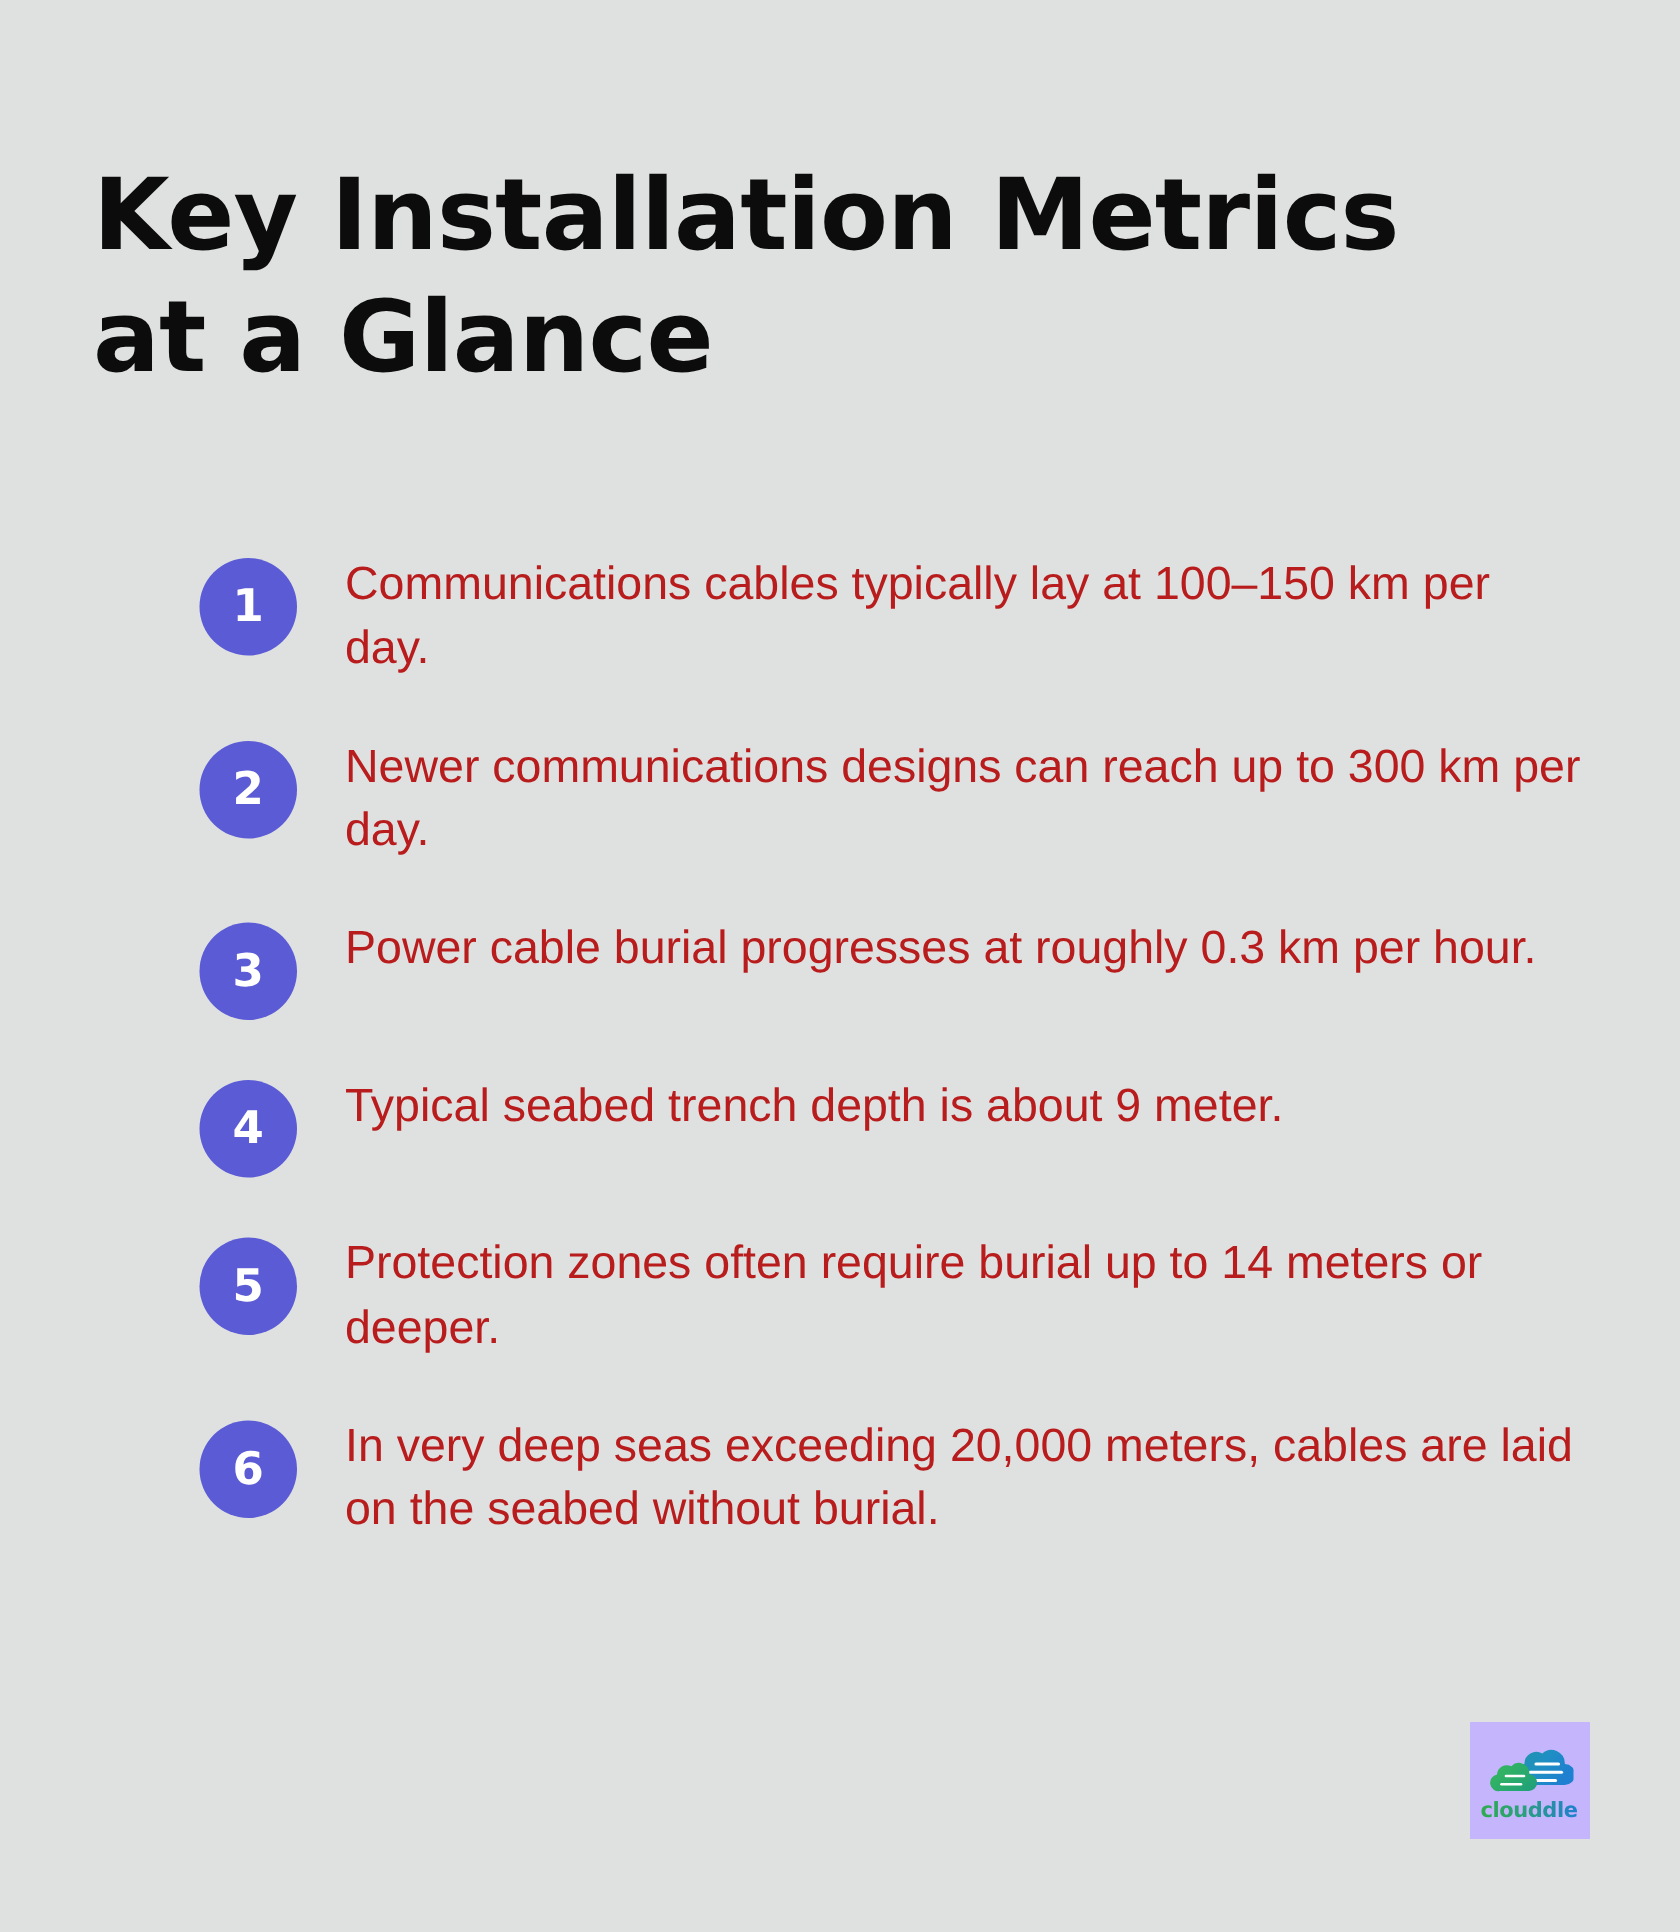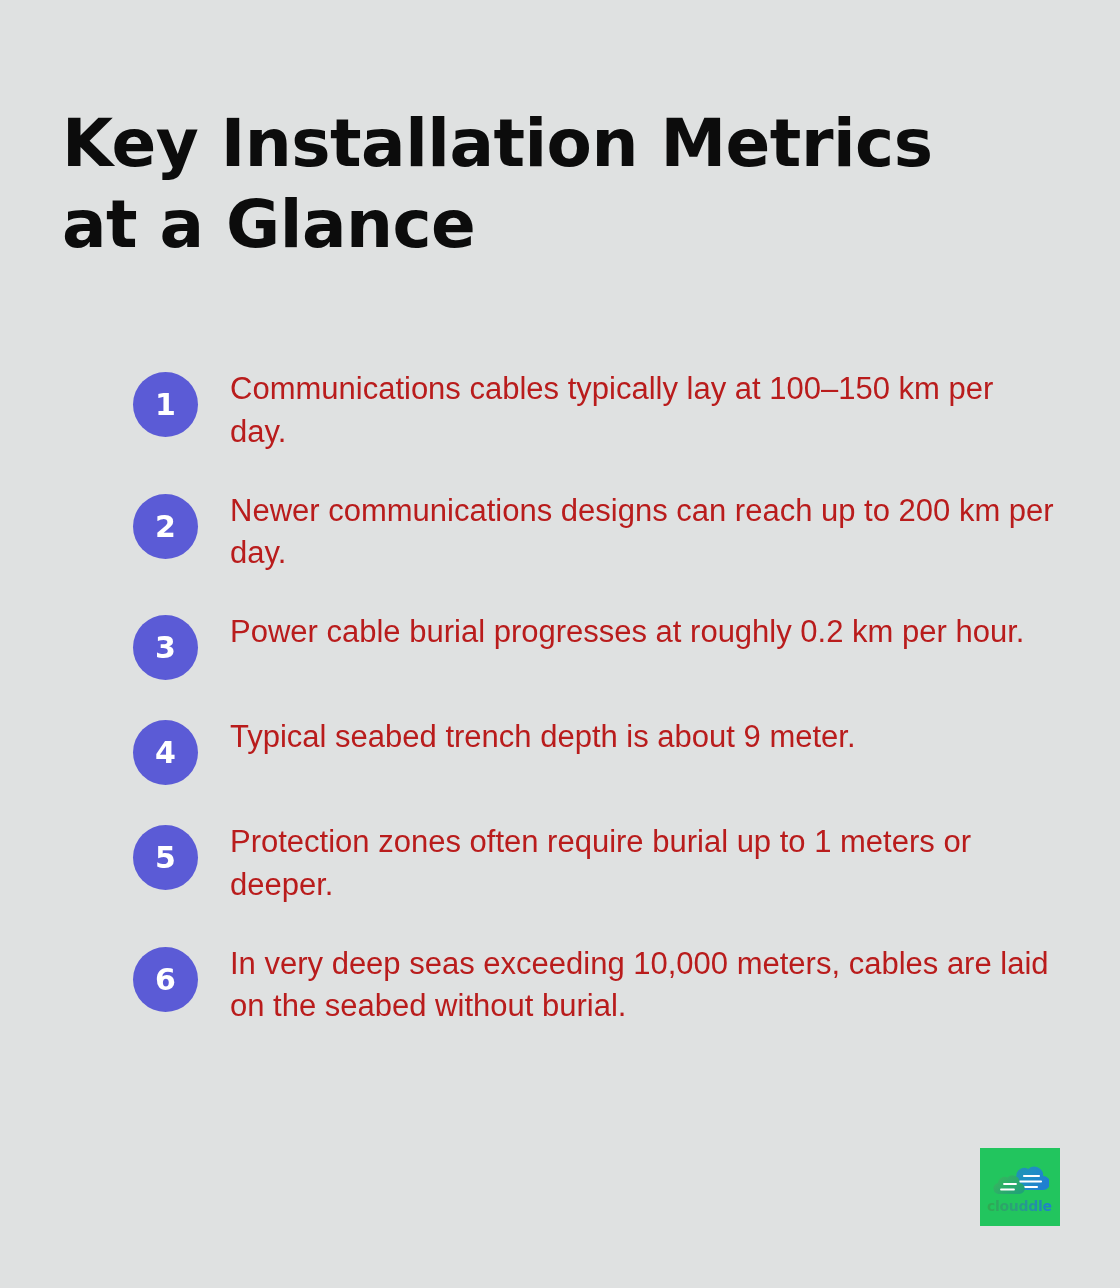--- a/index.html
+++ b/index.html
@@ -81,21 +81,21 @@
     padding-top: 4px;
   }
 
   
   .logo-card {
     position: absolute;
     left: 980px;
     top: 1148px;
     width: 80px;
     height: 78px;
-    background: #22c55e;
+    background: #c4b5fd;
     display: flex;
     flex-direction: column;
     align-items: center;
     justify-content: center;
     box-sizing: border-box;
   }
   .logo-mark {
     width: 58px;
     height: 38px;
     display: block;
@@ -118,41 +118,41 @@
 
   <ul class="metrics-list">
 
     <li class="metric-item">
       <div class="badge">1</div>
       <div class="metric-text">Communications cables typically lay at 100–150 km per day.</div>
     </li>
 
     <li class="metric-item">
       <div class="badge">2</div>
-      <div class="metric-text">Newer communications designs can reach up to 200 km per day.</div>
+      <div class="metric-text">Newer communications designs can reach up to 300 km per day.</div>
     </li>
 
     <li class="metric-item">
       <div class="badge">3</div>
-      <div class="metric-text">Power cable burial progresses at roughly 0.2 km per hour.</div>
+      <div class="metric-text">Power cable burial progresses at roughly 0.3 km per hour.</div>
     </li>
 
     <li class="metric-item">
       <div class="badge">4</div>
       <div class="metric-text">Typical seabed trench depth is about 9 meter.</div>
     </li>
 
     <li class="metric-item">
       <div class="badge">5</div>
-      <div class="metric-text">Protection zones often require burial up to 1 meters or deeper.</div>
+      <div class="metric-text">Protection zones often require burial up to 14 meters or deeper.</div>
     </li>
 
     <li class="metric-item">
       <div class="badge">6</div>
-      <div class="metric-text">In very deep seas exceeding 10,000 meters, cables are laid on the seabed without burial.</div>
+      <div class="metric-text">In very deep seas exceeding 20,000 meters, cables are laid on the seabed without burial.</div>
     </li>
 
   </ul>
 
   <div class="logo-card">
 
     <svg class="logo-mark" viewBox="0 0 116 76">
       <defs>
         <linearGradient id="cloudBlue" x1="0" y1="0" x2="1" y2="0.4">
           <stop offset="0%" stop-color="#2196a8"></stop>

